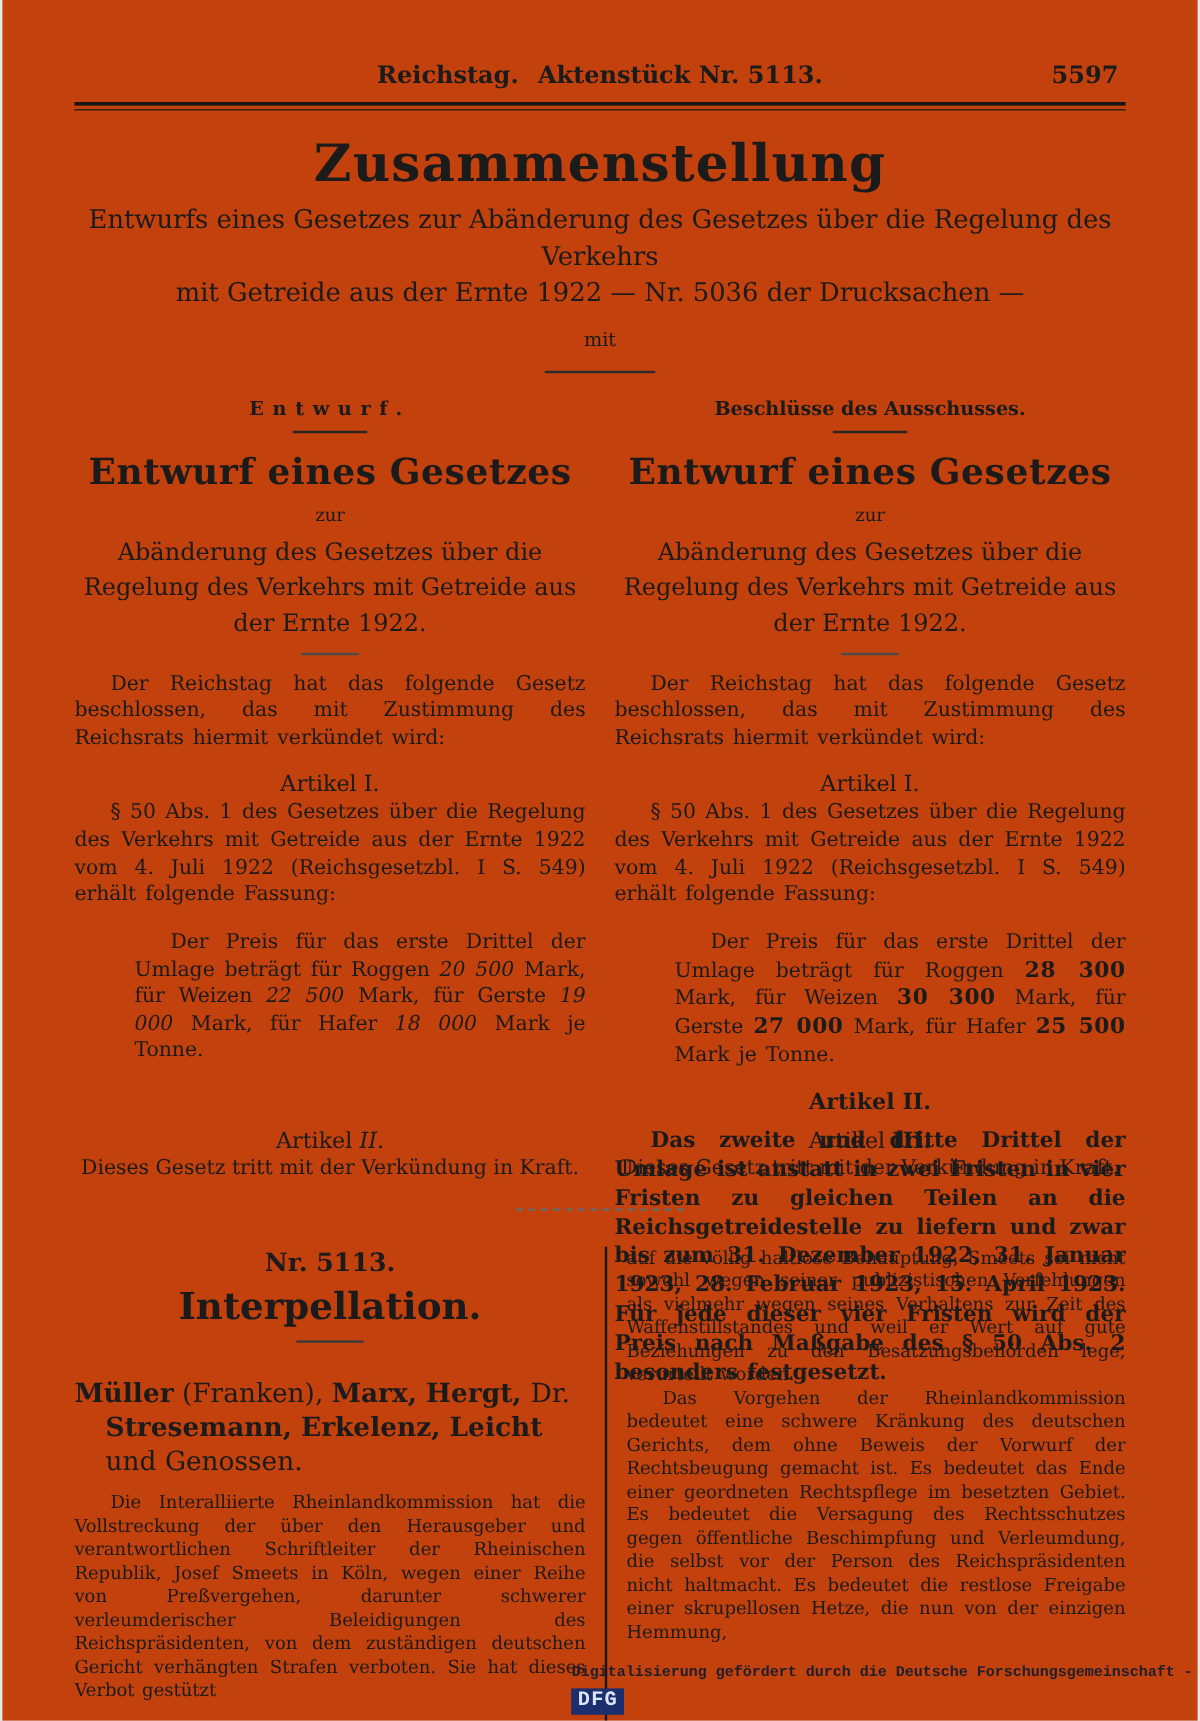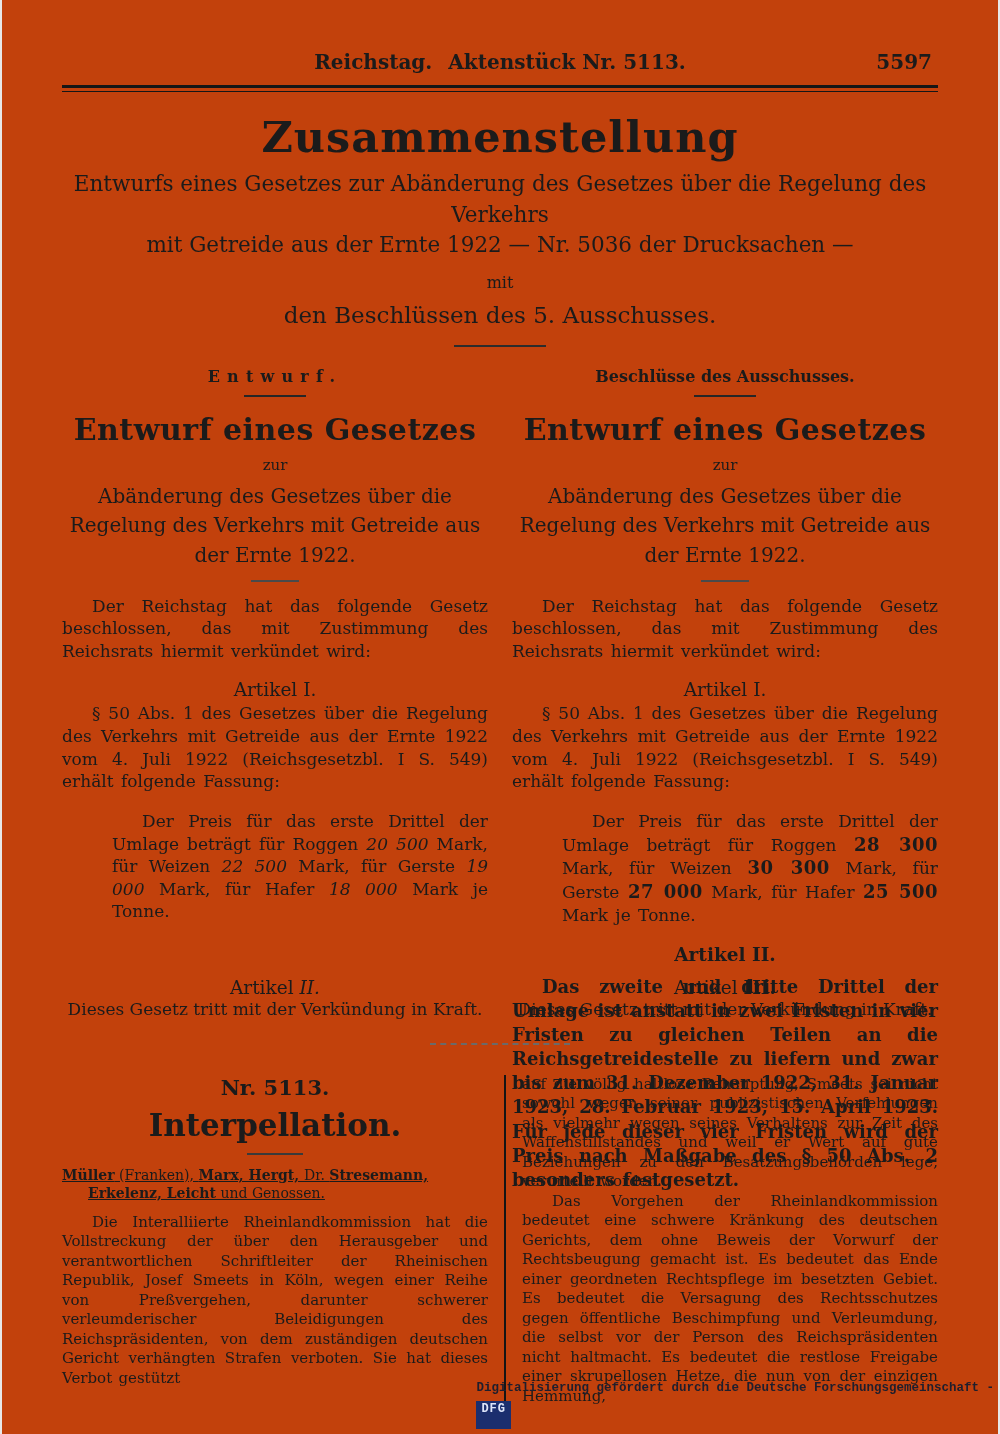--- a/index.html
+++ b/index.html
@@ -61,33 +61,33 @@
 
   .dashed-sep { width: 140px; height: 0; border-top: 2px dashed #6a6a6a; margin: 20px auto 0; }
 
   
   .bottom { display: flex; margin-top: 30px; }
   .bcol-left { width: 442px; padding-right: 16px; box-sizing: border-box; }
   .bcol-right { flex: 1; border-left: 2px solid #151515; padding-left: 16px; }
   .interp-number { text-align: center; font-size: 21px; font-weight: 700; }
   .interp-heading { text-align: center; font-size: 31px; font-weight: 700; margin-top: 7px; }
   .interp-rule { width: 56px; height: 2px; background: #3a3a3a; margin: 10px auto 0; }
-  .signatories { font-size: 14px; line-height: 1.28; margin-top: 12px;
-                 padding-left: 26px; text-indent: -26px; text-decoration: underline; }
+  .signatories { font-size: 22px; line-height: 1.28; margin-top: 28px;
+                 padding-left: 26px; text-indent: -26px; }
   .bpara { text-align: justify; font-size: 15px; line-height: 1.3; word-spacing: 1.5px; }
   .bpara.indent { text-indent: 30px; }
   .bcol-left .bpara { margin-top: 10px; }
 
   
   .footer { position: absolute; bottom: 5px; right: 4px; display: flex;
             align-items: flex-start; gap: 6px;
             font-family: Liberation Mono, monospace;
             font-size: 12.5px; font-weight: 700; color: #1e1e2d; flex-direction: column; }
-  .dfg-logo { background: #1b2e6e; color: #dde5fa; padding: 1px 5px 13px;
-              font-size: 12px; font-weight: 700; letter-spacing: 1px; }
+  .dfg-logo { background: #1b2e6e; color: #dde5fa; padding: 1px 5px 2px;
+              font-size: 17px; font-weight: 700; letter-spacing: 1px; }
 </style>
 </head>
 <body>
 
 <div class="page">
   <div class="content">
 
     <div class="runhead">
       <div class="rh-center">
         <span>Reichstag.</span><span>Aktenstück Nr. 5113.</span>
@@ -98,21 +98,20 @@
     <div class="double-rule">
       <div class="dr-top"></div>
       <div class="dr-bot"></div>
     </div>
 
     <div class="title-block">
       <div class="main-title">Zusammenstellung</div>
       <div class="subtitle-line first">Entwurfs eines Gesetzes zur Abänderung des Gesetzes über die Regelung des Verkehrs</div>
       <div class="subtitle-line">mit Getreide aus der Ernte 1922 — Nr. 5036 der Drucksachen —</div>
       <div class="small-word">mit</div>
-      <div class="subtitle-3">den Beschlüssen des 5. Ausschusses.</div>
       <div class="section-rule"></div>
     </div>
 
     <div class="columns">
 
       <div class="col">
         <div class="kicker spaced">Entwurf.</div>
         <div class="col-rule"></div>
         <div class="law-heading">Entwurf eines Gesetzes</div>
         <div class="zur">zur</div>

